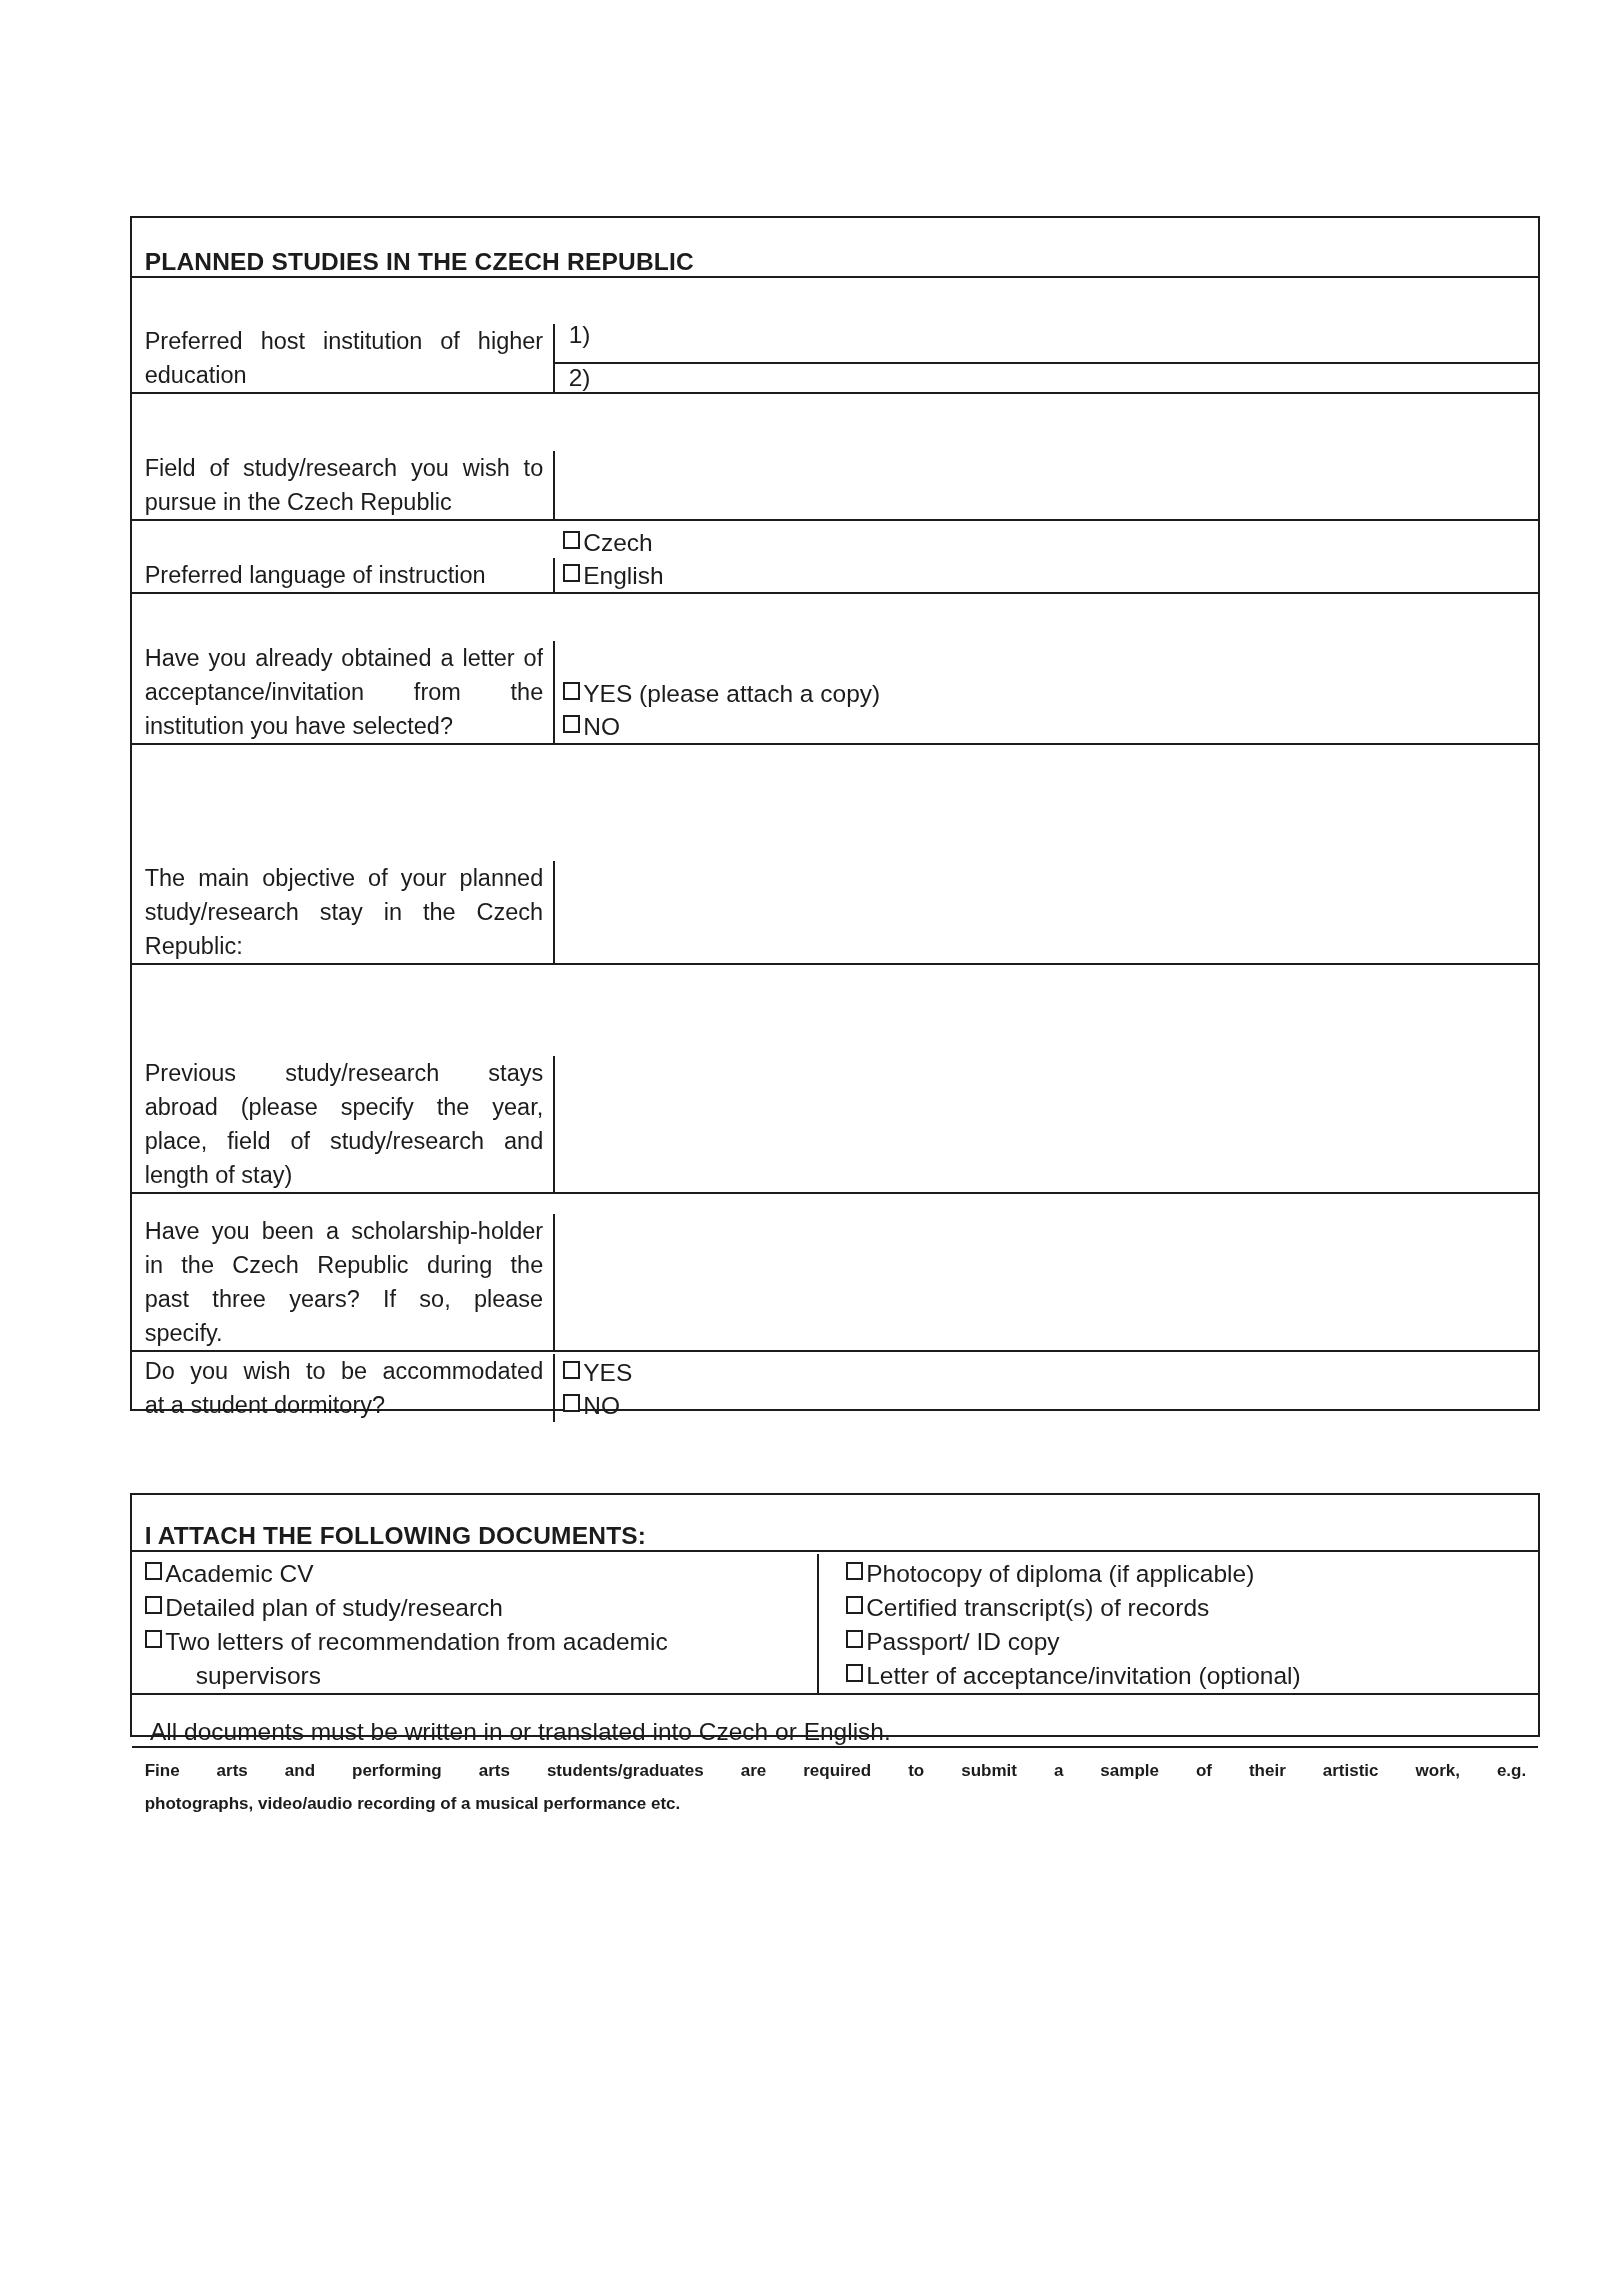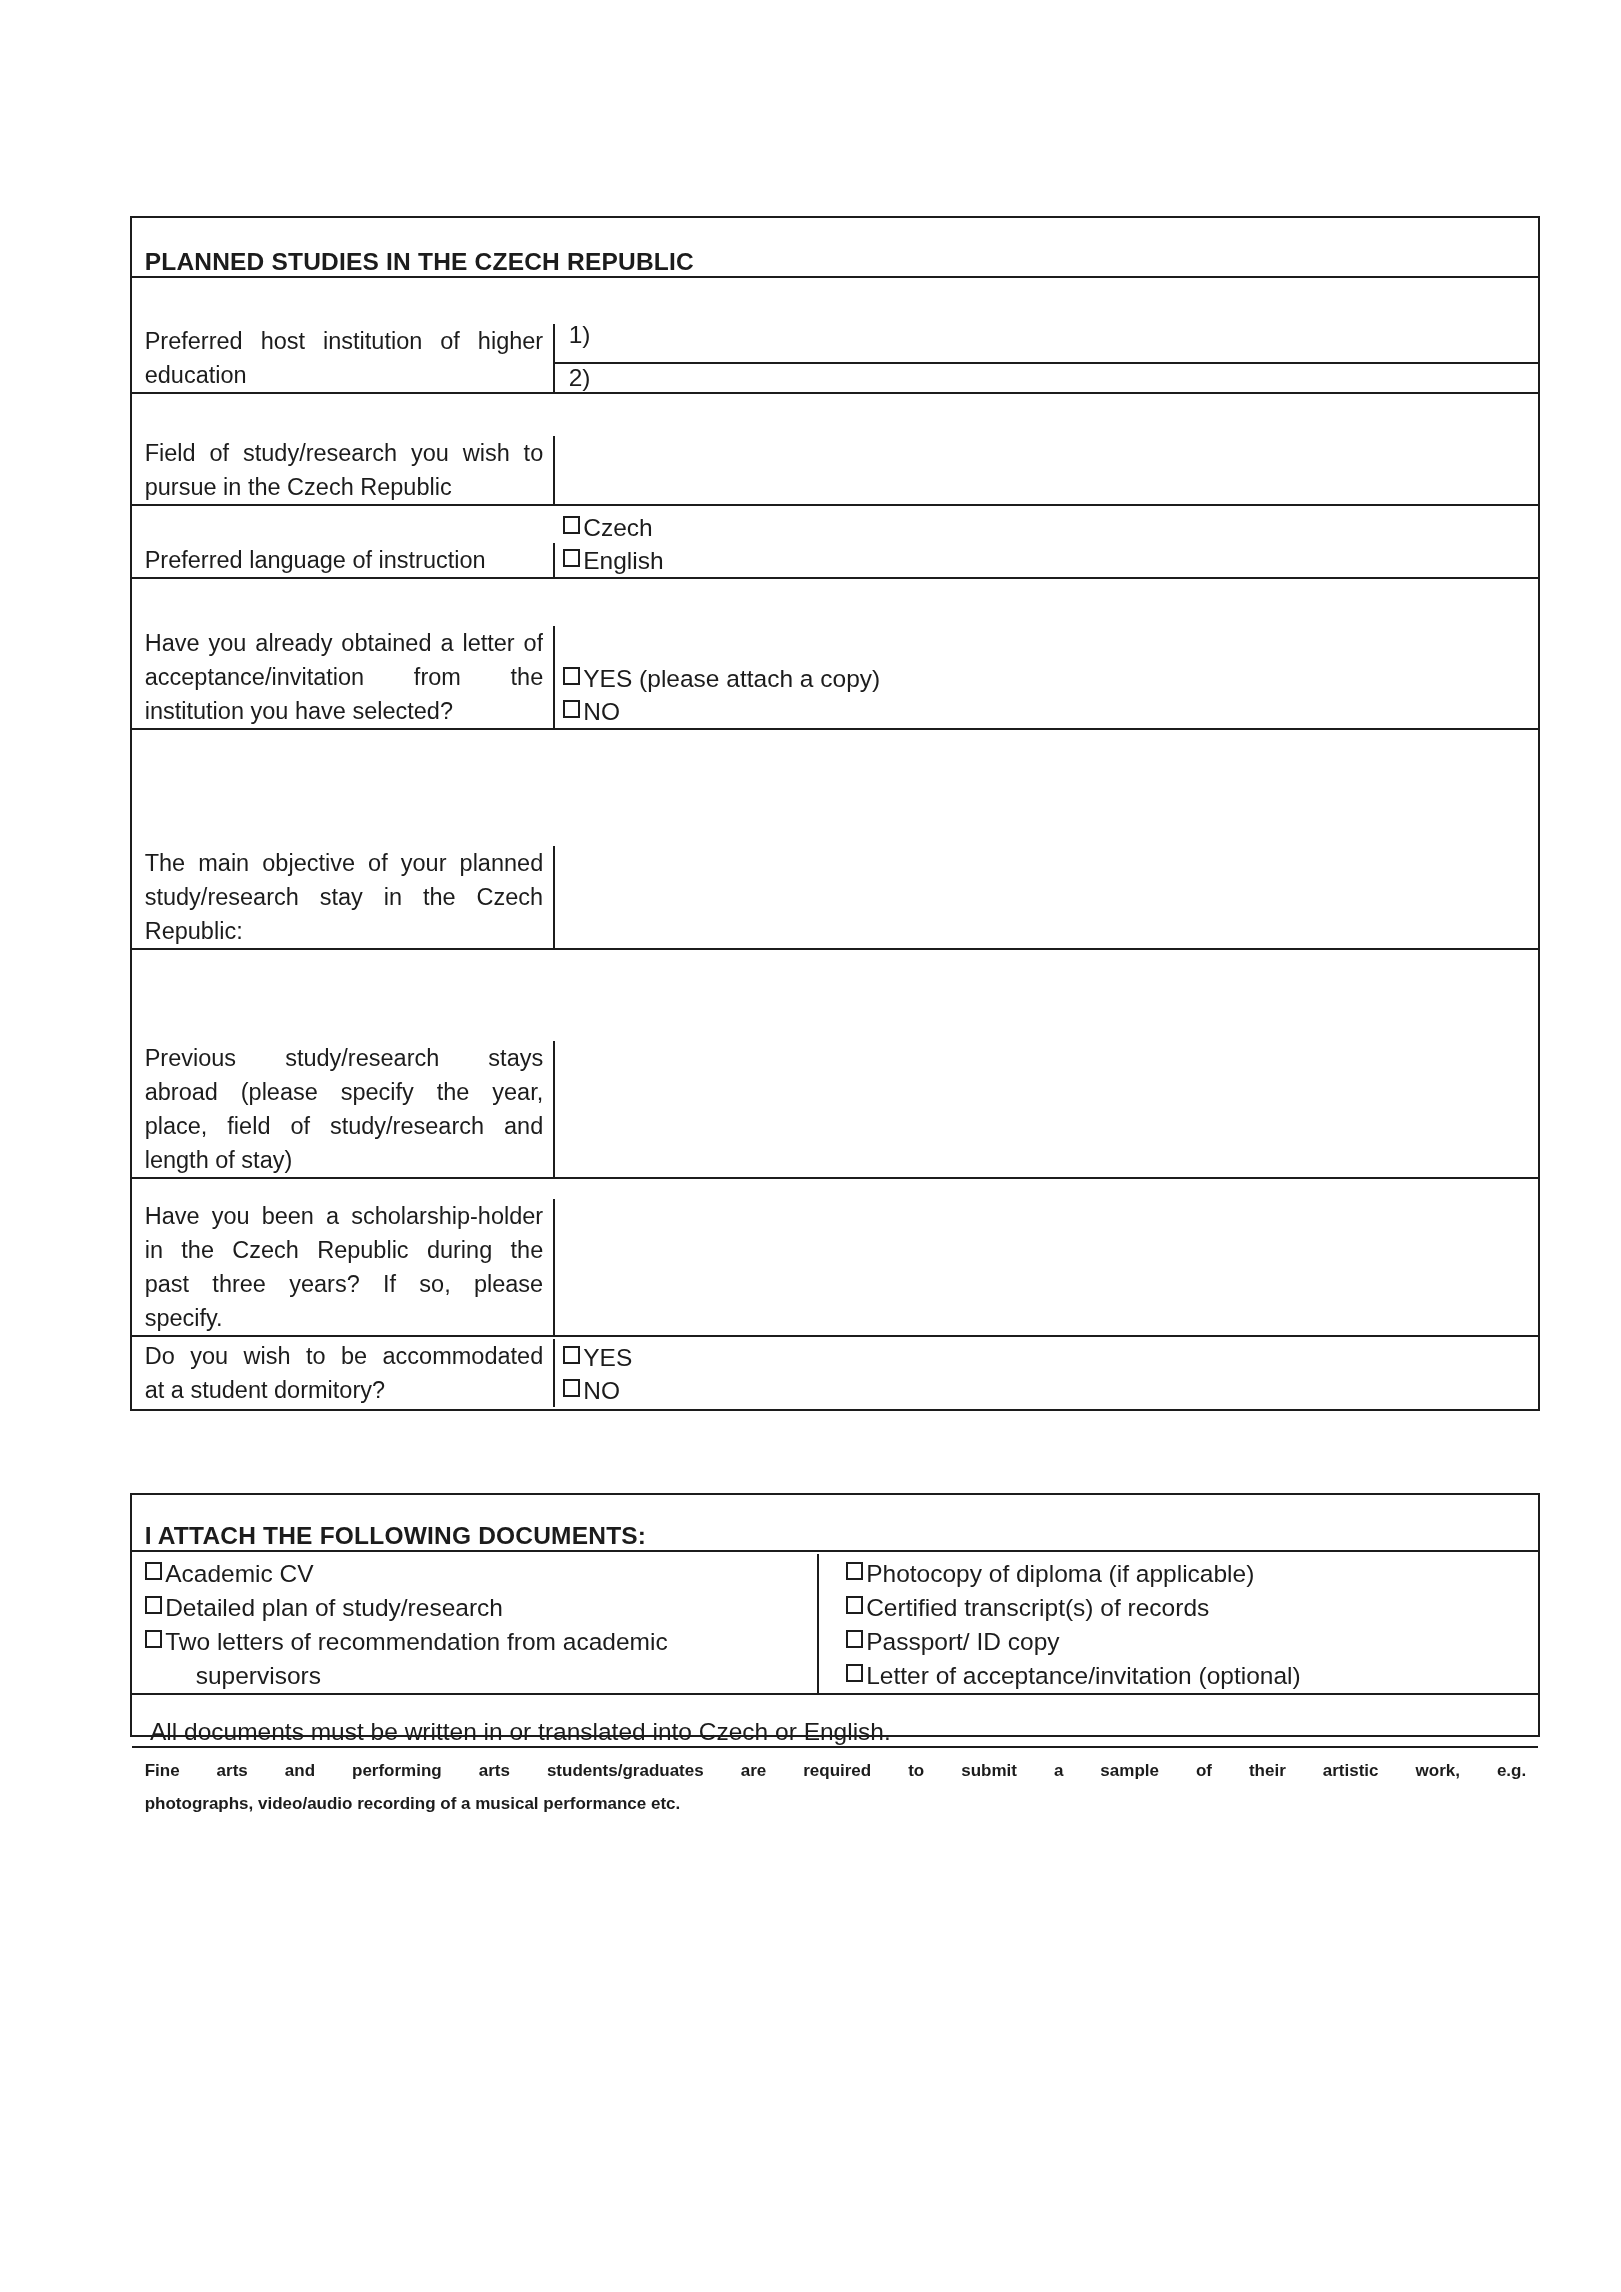--- a/index.html
+++ b/index.html
@@ -79,21 +79,21 @@
       <div class="subrows">
         <div class="subcell s1">
           <span>1)</span>
         </div>
         <div class="subcell s2">
           <span>2)</span>
         </div>
       </div>
     </div>
 
-    <div class="trow" style="height:112px">
+    <div class="trow" style="height:127px">
       <div class="lab">
           <div class="ln st">Field of study/research you wish to</div>
           <div class="ln">pursue in the Czech Republic</div>
         </div>
       <div class="val"></div>
     </div>
 
     <div class="trow" style="height:73px">
       <div class="lab">
           <div class="ln">Preferred language of instruction</div>

